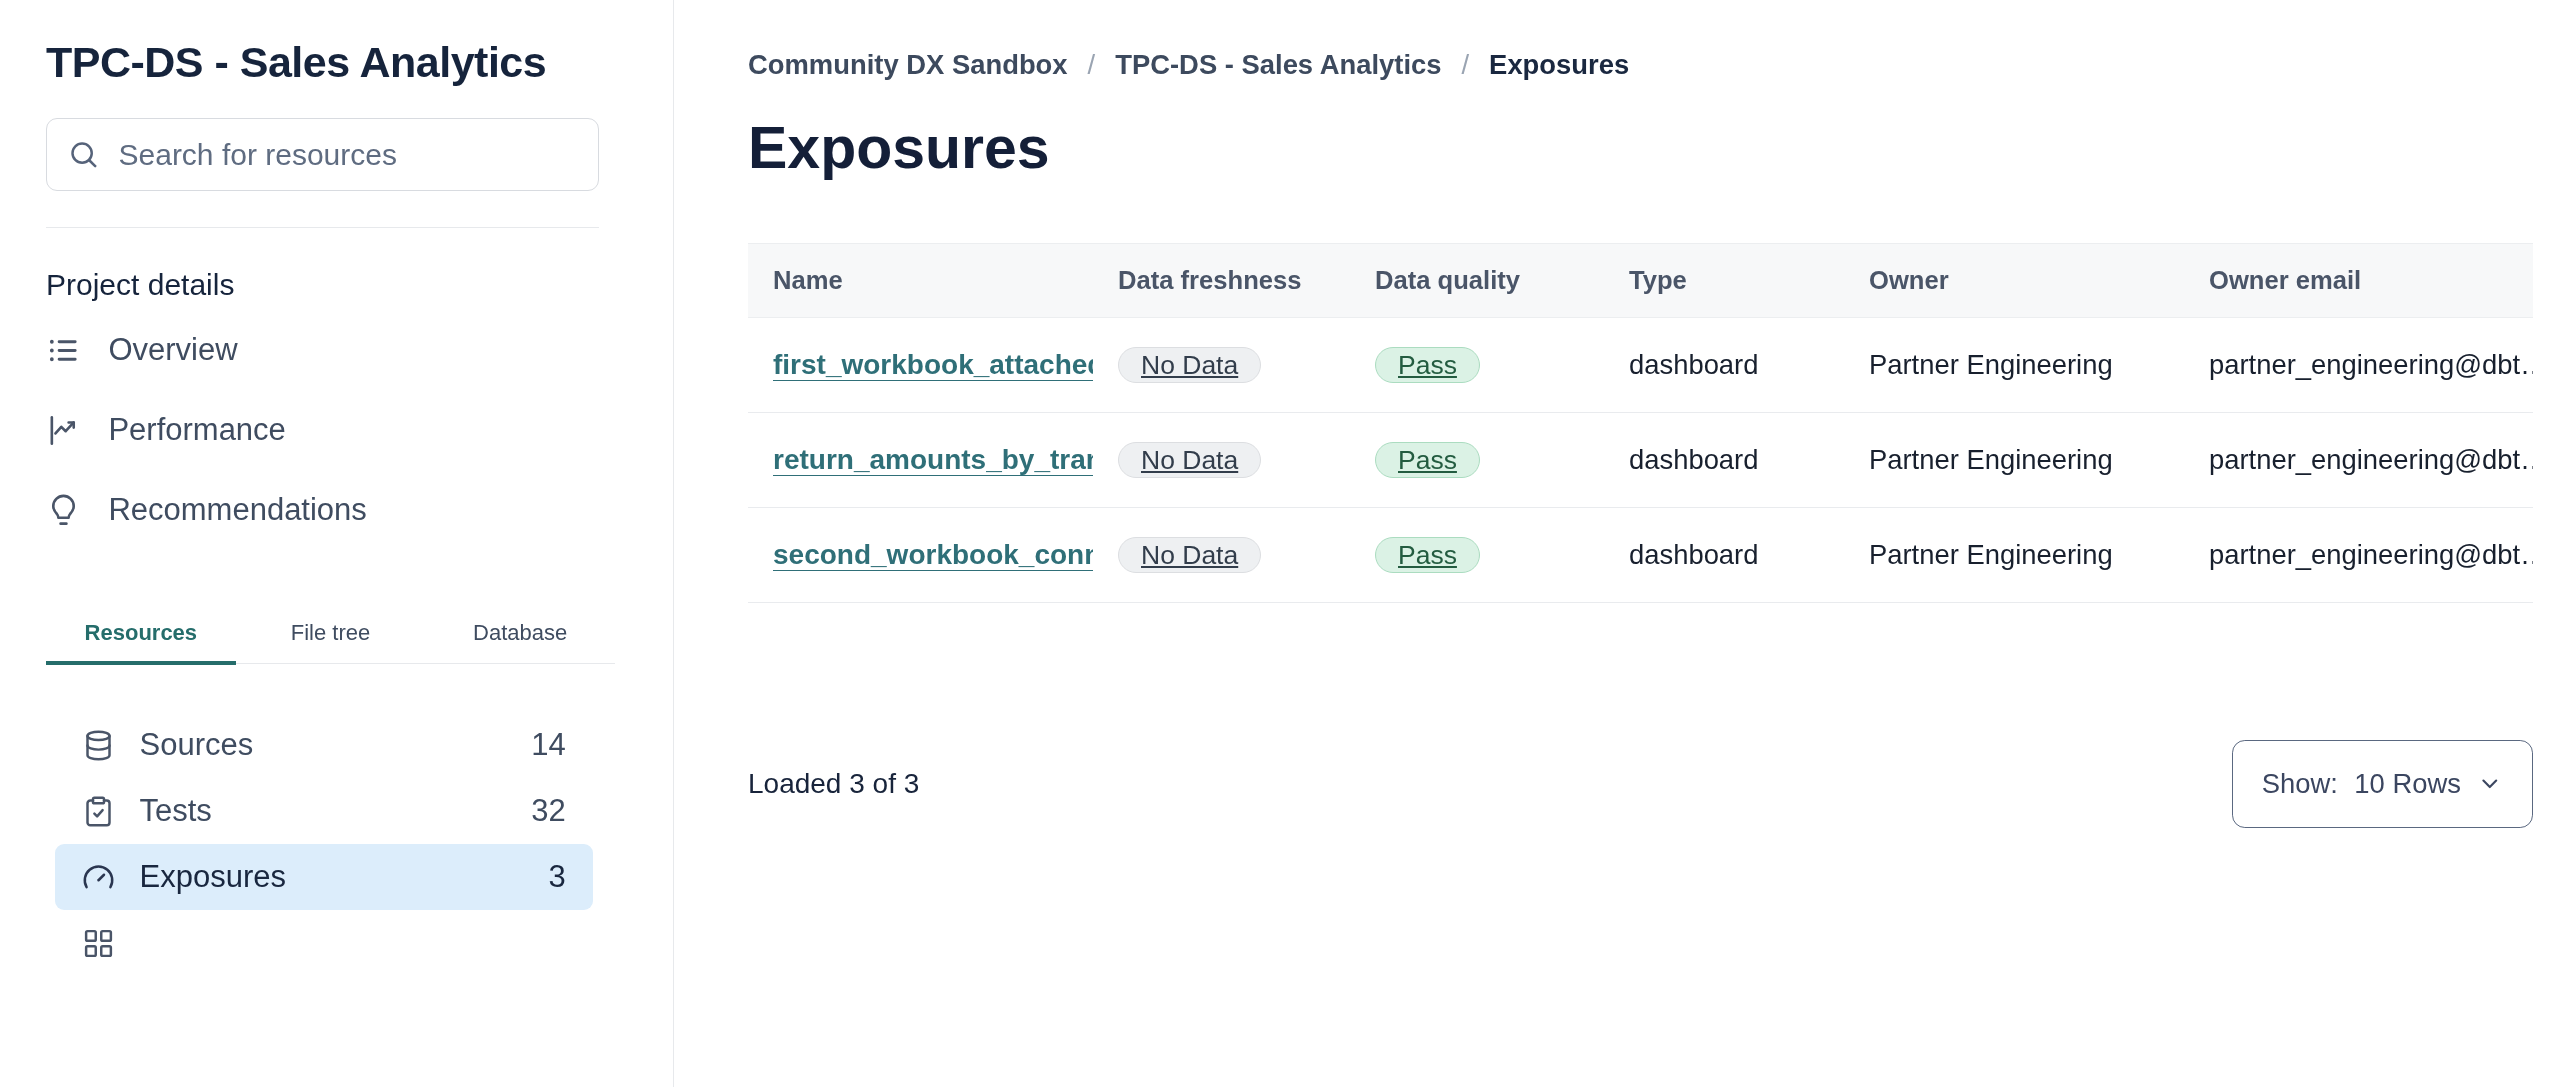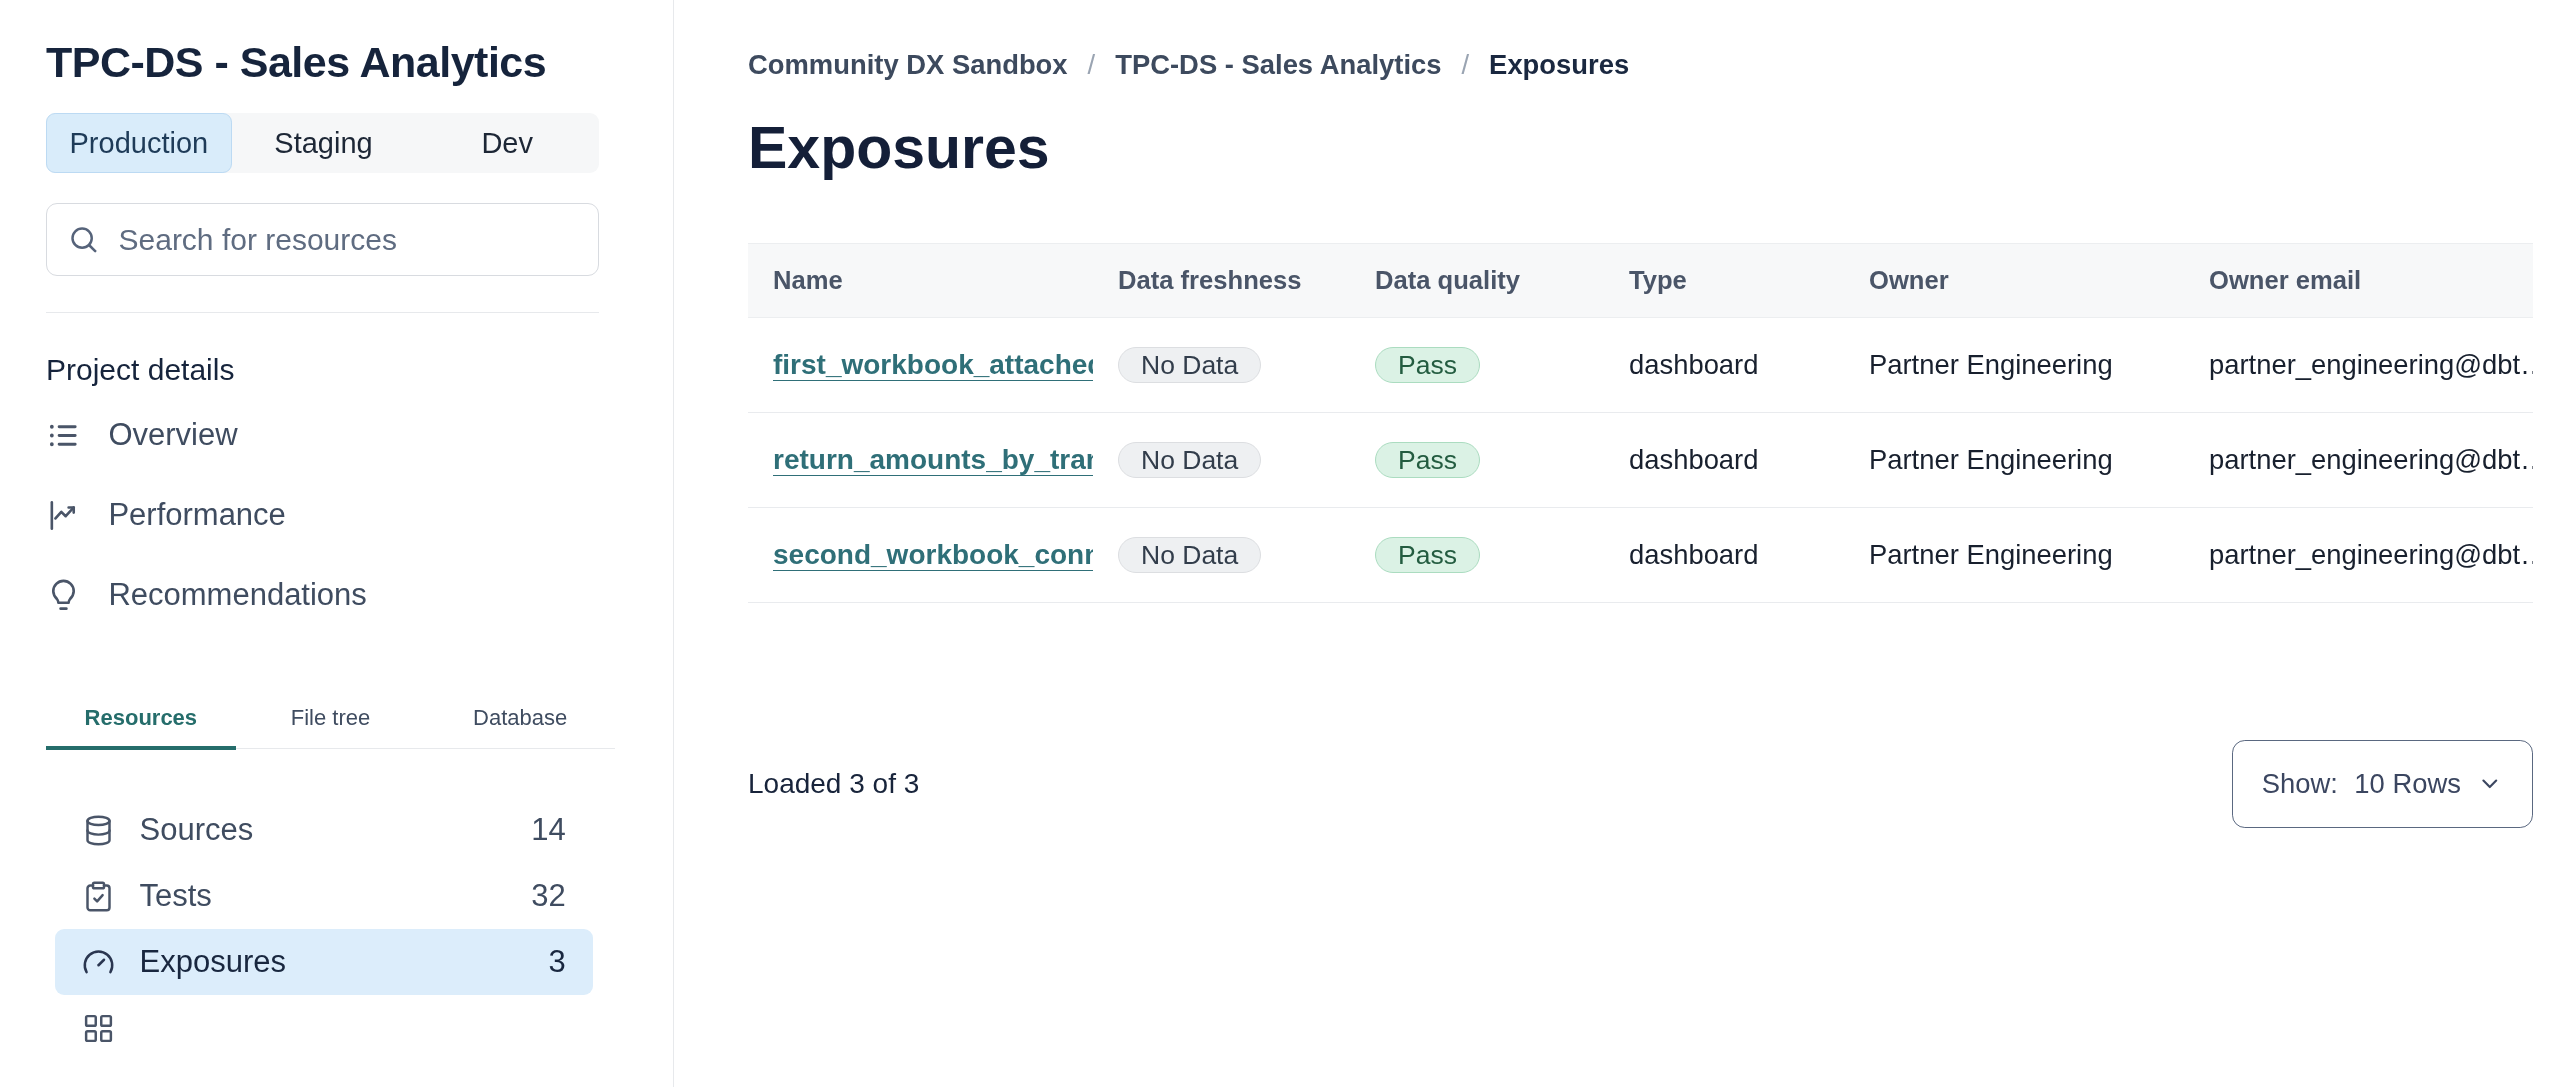--- a/index.html
+++ b/index.html
@@ -101,21 +101,21 @@
   .th { font-size: 25.6px; font-weight: 600; color: #4a5568; padding-left: 25px; }
   .trow { height: 95px; border-bottom: 1.8px solid #e9ebee; font-size: 27.4px; color: #18202e; }
   .td { padding-left: 25px; white-space: nowrap; overflow: hidden; }
   .name-link {
     color: #2f6f78; font-weight: 700; font-size: 28px;
     text-decoration: underline; text-decoration-thickness: 1.8px; text-underline-offset: 5.5px;
     cursor: pointer;
   }
   .badge {
     display: inline-flex; align-items: center; height: 36px;
-    padding: 0 22px; border-radius: 913px; font-size: 26.5px; white-space: nowrap;
+    padding: 0 22px; border-radius: 913px; font-size: 26.5px; white-space: nowrap; text-decoration: underline;
   }
   .badge-nodata { background: #eef0f2; border: 1.8px solid #dcdee1; color: #323d4b; }
   .badge-pass { background: #dbf2e5; border: 1.8px solid #abdcc0; color: #235c40; }
 
   .footer {
     width: 1785px; margin-top: 137px;
     display: flex; align-items: center; justify-content: space-between;
   }
   .loaded { font-size: 28px; color: #18243b; }
   .show-btn {
@@ -125,25 +125,20 @@
     font-size: 27.4px; color: #3b4660; cursor: pointer;
   }
   .show-btn svg { width: 25.6px; height: 25.6px; color: #3b4660; }
 </style>
 </head>
 <body>
 
 <aside class="sidebar">
   <div class="project-title">TPC-DS - Sales Analytics</div>
 
-  <div class="env-tabs">
-    <div class="env-tab active">Production</div>
-    <div class="env-tab">Staging</div>
-    <div class="env-tab">Dev</div>
-  </div>
 
   <div class="search-box">
     <span>
       <svg viewBox="0 0 24 24" fill="none" stroke="currentColor" stroke-width="1.8" stroke-linecap="round" stroke-linejoin="round" width="33" height="33">
         <circle cx="11" cy="11" r="7"></circle>
           <path d="m20.5 20.5-4.5-4.5"></path>
       </svg>
     </span>
     <input type="text" placeholder="Search for resources" style="">
   </div>

